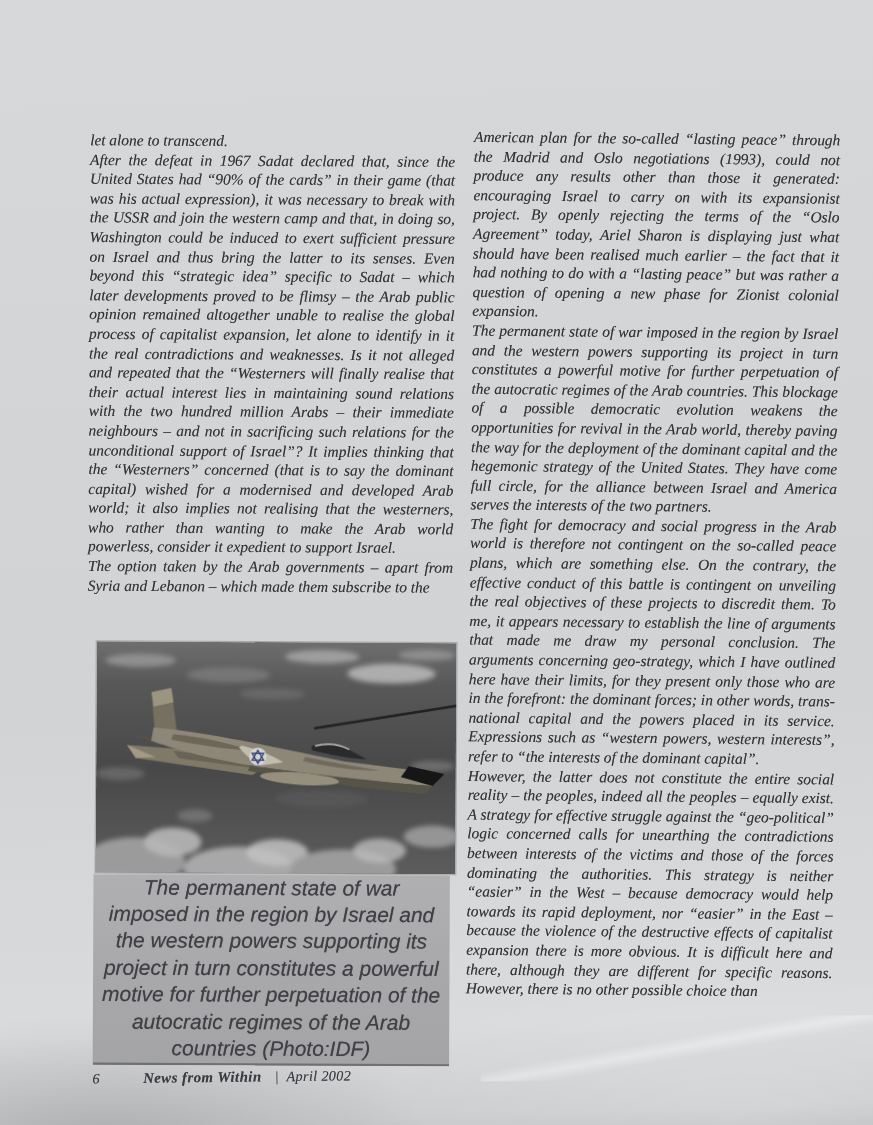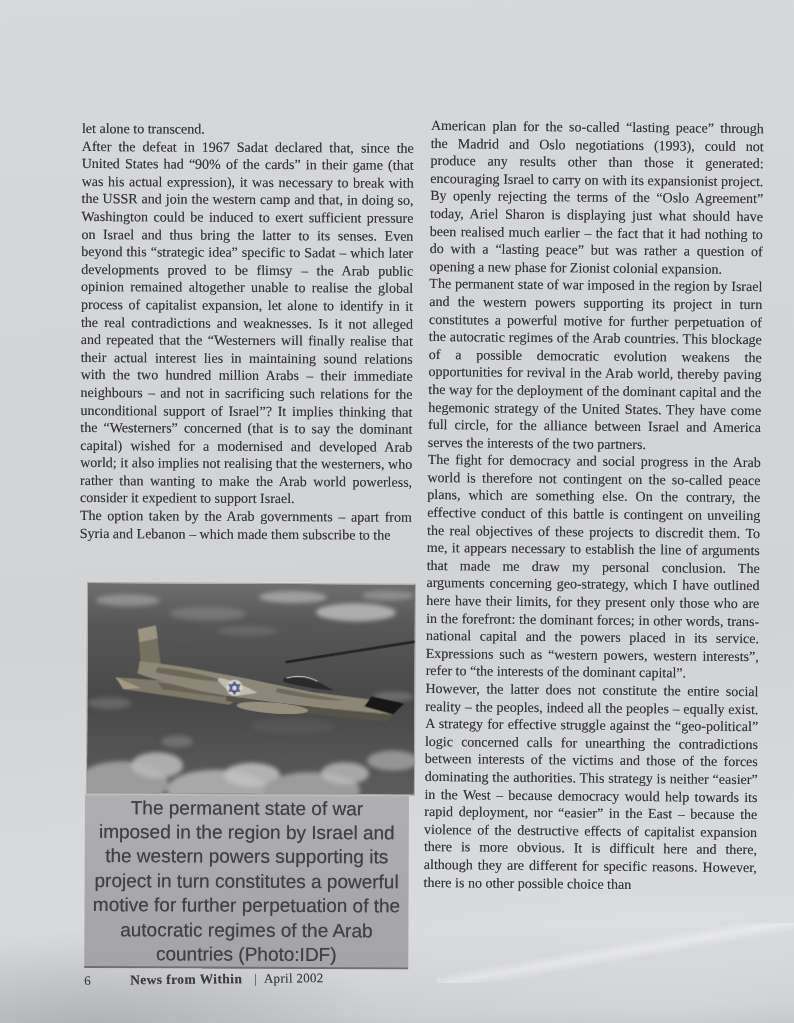--- a/index.html
+++ b/index.html
@@ -8,20 +8,21 @@
     background:#cfd0d2;
     font-family:"Liberation Serif","DejaVu Serif",serif;
   }
   
   .sheet{
     position:absolute;inset:0;
     background:
       radial-gradient(ellipse 420px 160px at 12% 101%, rgba(0,0,0,0.14), transparent 70%),
       radial-gradient(ellipse 600px 220px at 85% 99%, rgba(255,255,255,0.18), transparent 60%),
       linear-gradient(178deg,#d7d8da 0%,#d3d4d6 40%,#d2d3d5 62%,#dadbdd 90%,#cbccce 98%,#bfc0c2 100%);
+    font-style: italic;
   }
   .sheet::after{ 
     content:"";position:absolute;left:55%;bottom:40px;width:45%;height:60px;
     background:linear-gradient(170deg, transparent 42%, rgba(255,255,255,0.35) 50%, transparent 58%);
     pointer-events:none;
   }
   
   .col{
     position:absolute;
     font-size:14px;line-height:17.6px;color:#333336;

